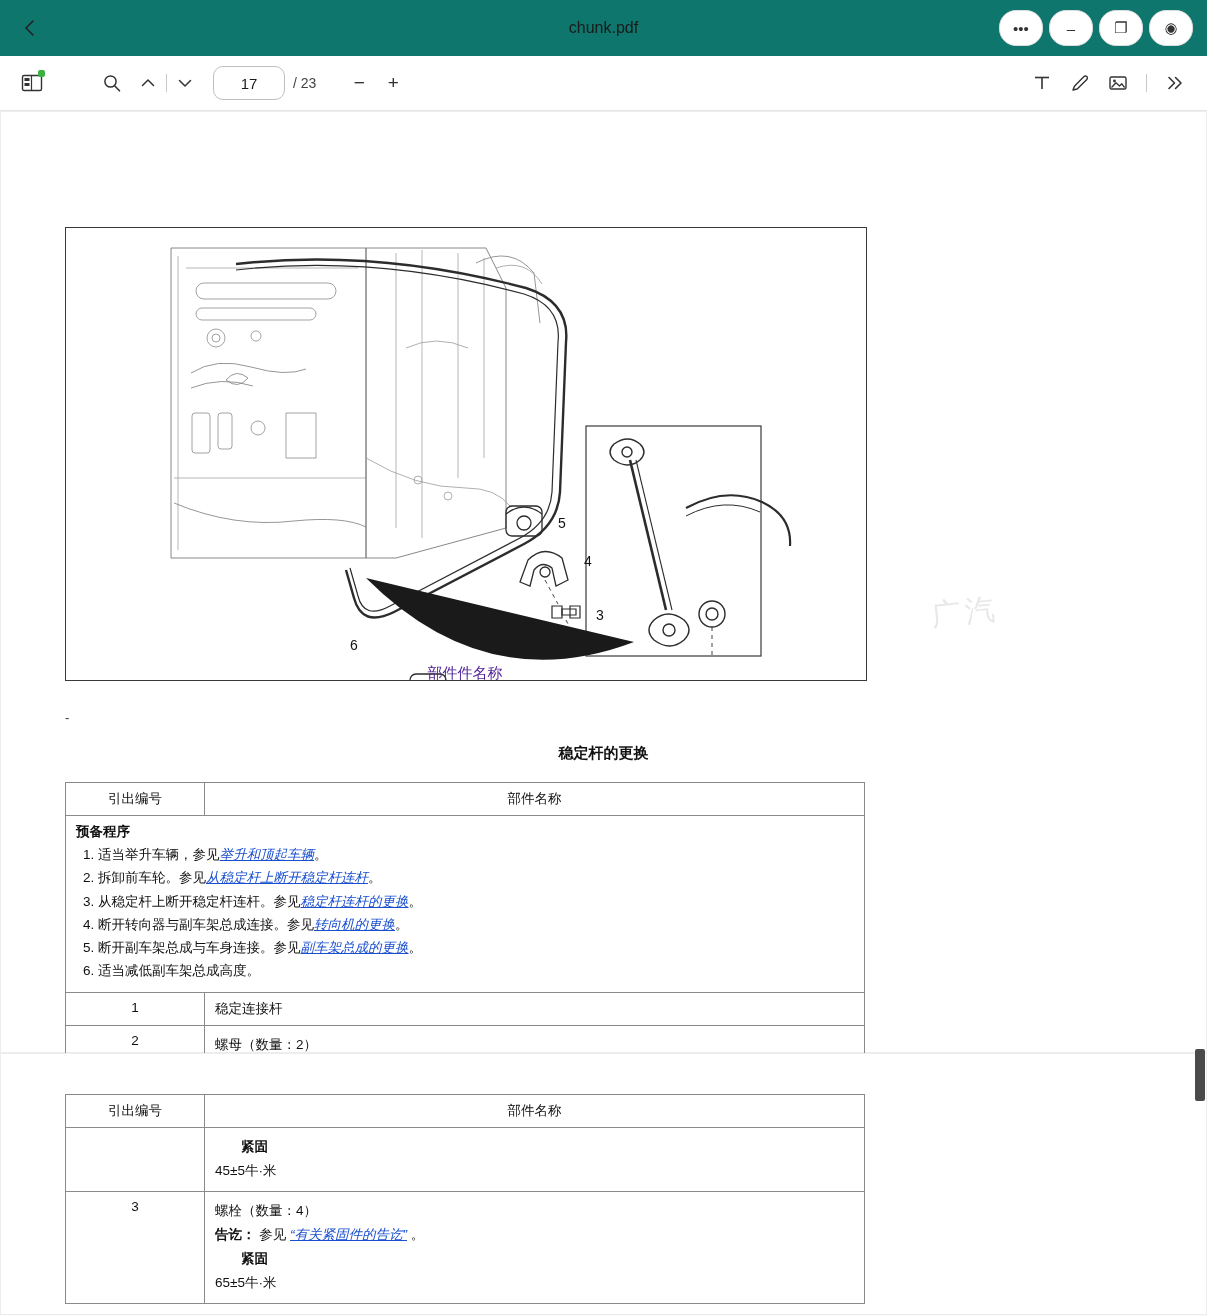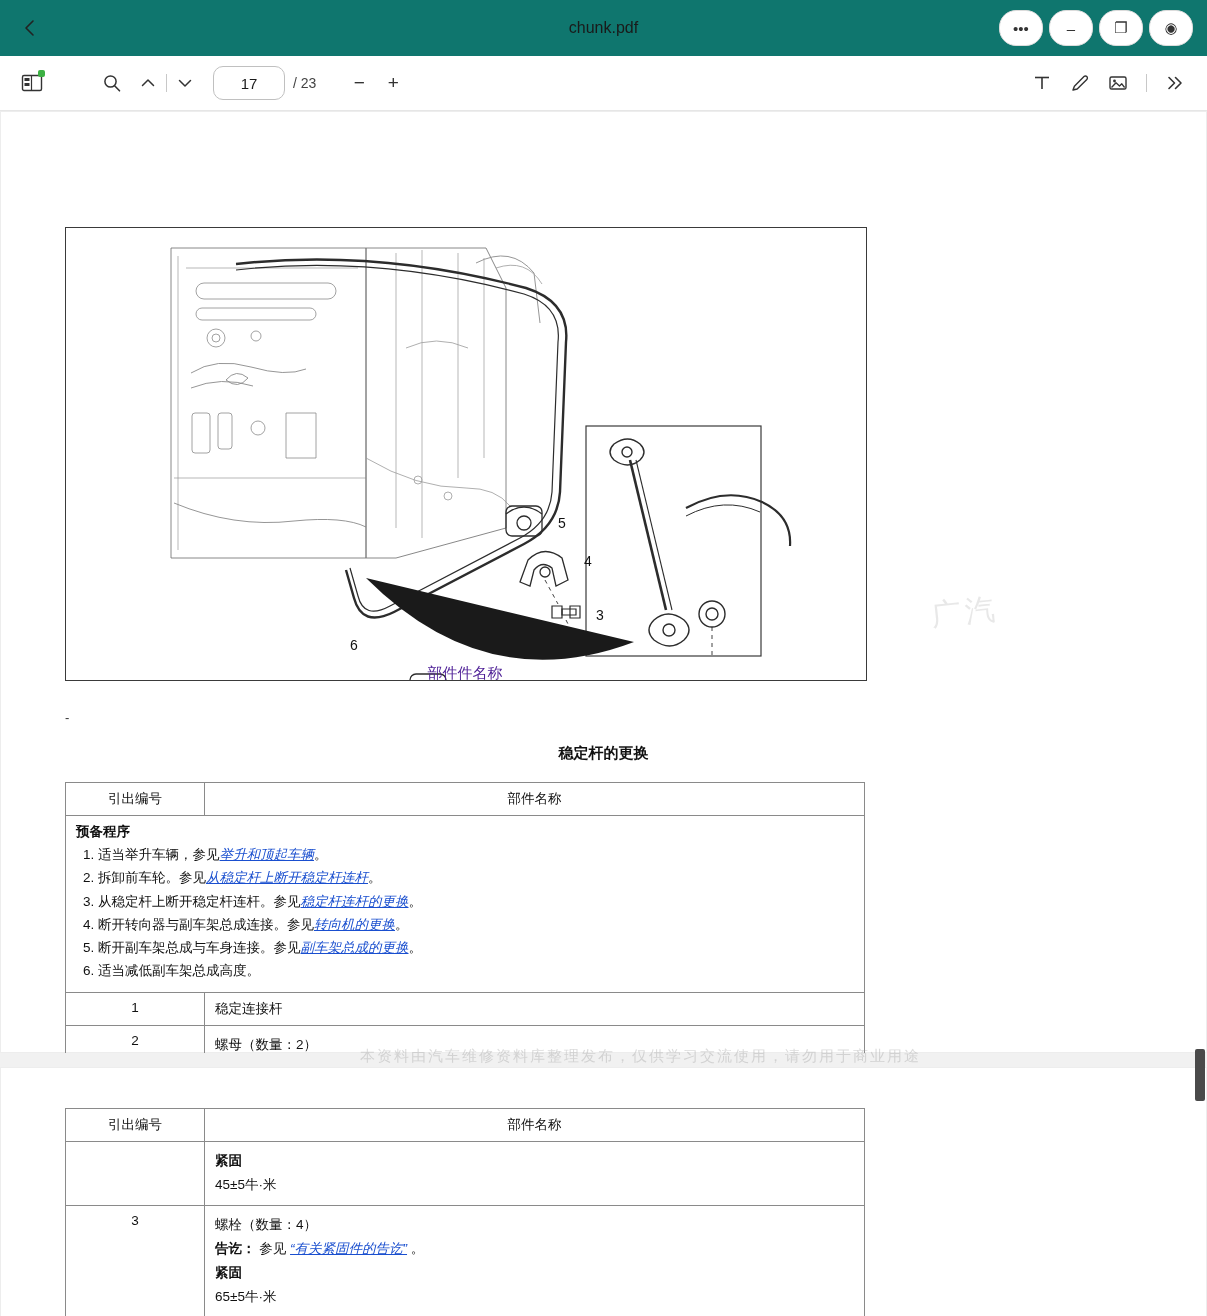--- a/index.html
+++ b/index.html
@@ -223,21 +223,21 @@
   }
   ol.prep li { margin: 3px 0; line-height: 1.5; }
   .lnk {
     color: #1a4fcf;
     text-decoration: underline;
     font-style: italic;
     cursor: pointer;
   }
   .warn-lbl { font-weight: bold; }
   .cellpad { line-height: 1.8; }
-  .bold { font-weight: bold; }
+  .bold { font-weight: bold; margin-left: 26px; }
 
   
   .wm {
     position: absolute;
     font-size: 30px;
     color: rgba(150,150,150,0.22);
     white-space: nowrap;
     pointer-events: none;
     transform: rotate(-6deg);
     letter-spacing: 4px;
@@ -512,23 +512,20 @@
             <span>参见</span>
             <span class="lnk">“有关紧固件的告讫”</span>
             <span>。</span>
           </div>
         </td>
       </tr>
     </tbody>
       </table>
   </div>
 
-  <div class="gap">
-    <div class="wm2" style="left:360px; top:-6px;">本资料由汽车维修资料库整理发布，仅供学习交流使用，请勿用于商业用途</div>
-  </div>
 
   <div class="page page2">
     <table class="ptable" style="top:40px;">
       <tbody>
           <tr>
         <th class="hdr col-num">引出编号</th>
         <th class="hdr">部件名称</th>
       </tr>
       <tr>
         <td class="col-num"></td>

